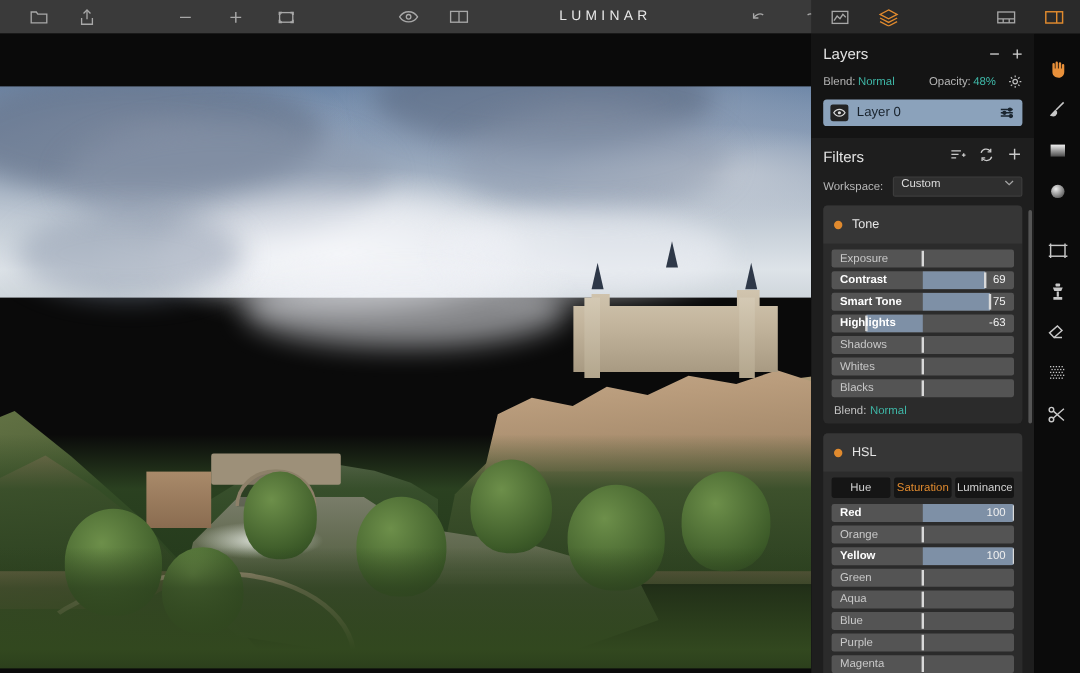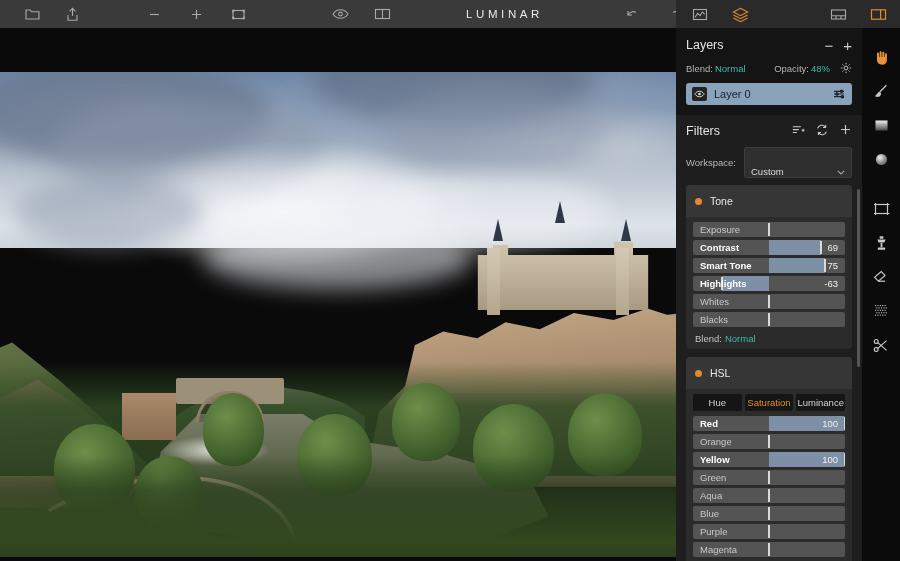--- a/index.html
+++ b/index.html
@@ -193,22 +193,22 @@
     height: 28px; padding: 0 10px; margin-top: 2px;
   }
   .filters-title { color: #e4e4e4; font-size: 12.5px; }
   .filters-acts { display: flex; align-items: center; gap: 11px; color: #c9c9c9; }
 
   .ws-row {
     display: flex; align-items: center; gap: 8px; padding: 2px 10px 7px 10px;
   }
   .ws-label { color: #b8b8b8; font-size: 9.5px; }
   .ws-select {
-    flex: 1; height: 31px; background: #2f2f2f; border: 1px solid #3c3c3c; border-radius: 2px;
-    display: flex; align-items: flex-end; padding: 0 6px; cursor: pointer;
+    flex: 1; height: 17px; background: #2f2f2f; border: 1px solid #3c3c3c; border-radius: 2px;
+    display: flex; align-items: flex-start; padding: 0 6px; cursor: pointer;
   }
   .ws-value { color: #dcdcdc; font-size: 9.5px; flex: 1; }
   .ws-caret { color: #a5a5a5; font-size: 8px; }
 
   .scroll-area {
     position: relative; height: 390px; overflow: hidden; padding: 0 10px;
   }
   .fgroup {
     background: #2b2b2b; border-radius: 4px; margin-bottom: 8px; overflow: hidden;
   }
@@ -526,20 +526,24 @@
                 <div class="sl-fill" style="background: rgb(126, 144, 166); left: 50%; width: 37%;"></div>
                 <div class="sl-handle" style="left: calc(87% - 1px);"></div>
                 <span class="sl-name active">Smart Tone</span>
                 <span class="sl-val">75</span>
               </div>
               <div class="slider">
                 <div class="sl-fill" style="background: rgb(126, 144, 166); left: 19%; width: 31%;"></div>
                 <div class="sl-handle" style="left: calc(19% - 1px);"></div>
                 <span class="sl-name active">Highlights</span>
                 <span class="sl-val">-63</span>
+              </div>
+              <div class="slider">
+                <div class="sl-handle" style="left: calc(50% - 1px);"></div>
+                <span class="sl-name">Shadows</span>
               </div>
               <div class="slider">
                 <div class="sl-handle" style="left: calc(50% - 1px);"></div>
                 <span class="sl-name">Whites</span>
               </div>
               <div class="slider">
                 <div class="sl-handle" style="left: calc(50% - 1px);"></div>
                 <span class="sl-name">Blacks</span>
               </div>
               <div class="blend-row">

